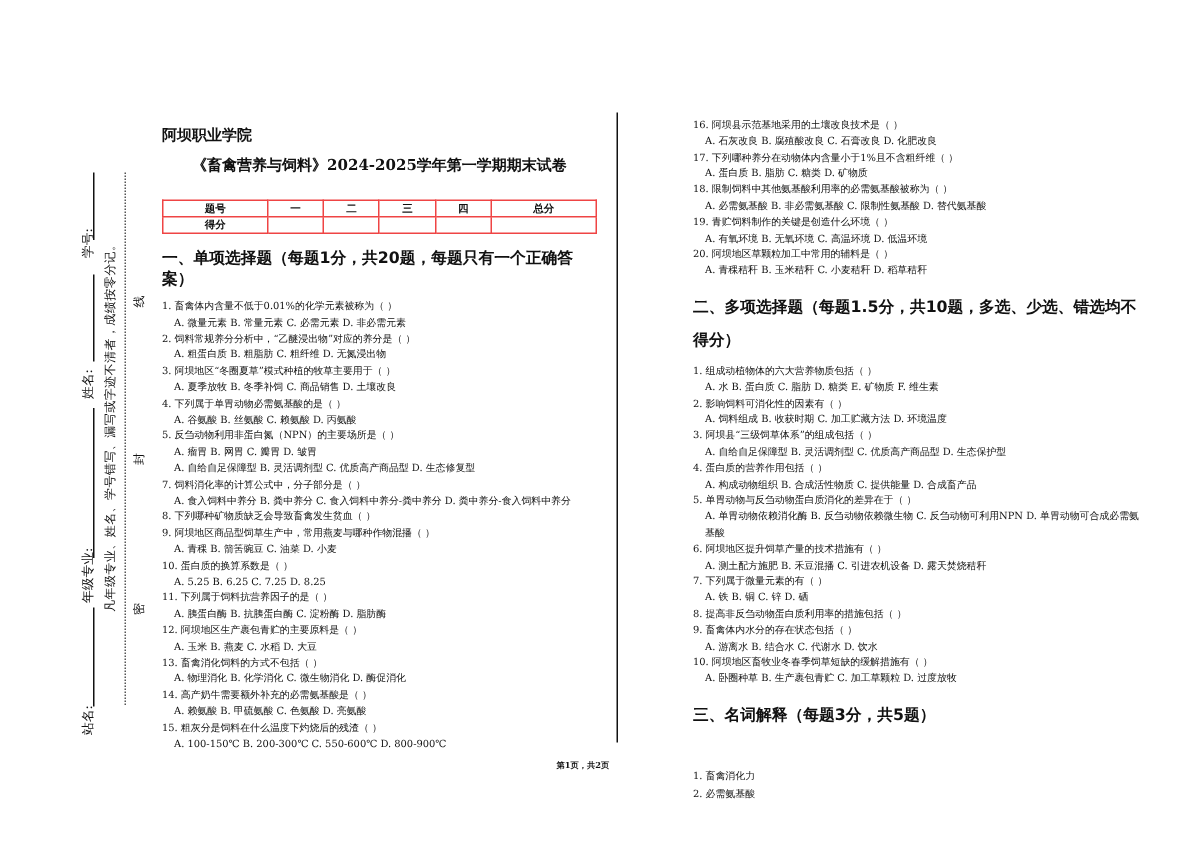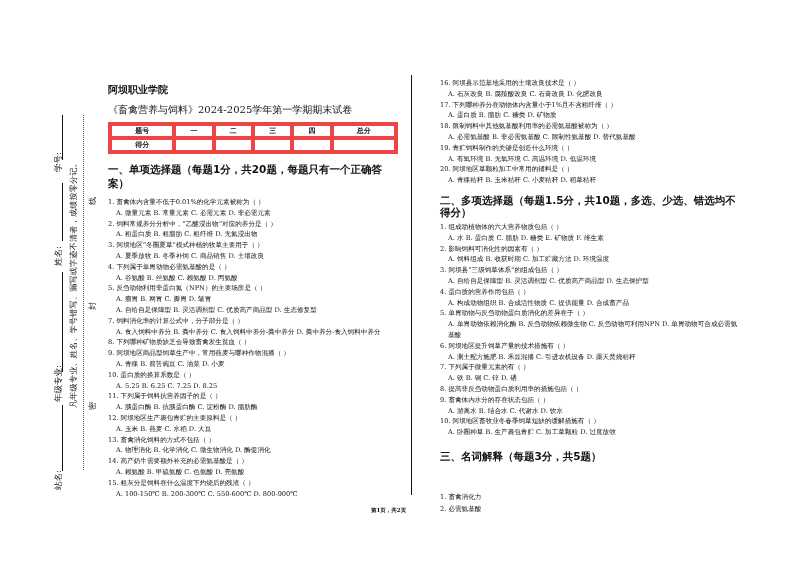--- a/index.html
+++ b/index.html
@@ -11,28 +11,28 @@
   .bind-line { position:absolute; left:62px; width:0; border-left:1.2px solid #111; }
   .dotted { position:absolute; left:83px; top:115px; height:355px; border-left:1.5px dotted #555; }
   .vlabel { position:absolute; font-size:8.5px; transform:rotate(-90deg); transform-origin:left top; white-space:nowrap; }
   .vnote { position:absolute; left:82px; top:470px; font-size:8px; transform:rotate(-90deg); transform-origin:left top; white-space:nowrap; letter-spacing:0.3px; }
   .vmark { position:absolute; left:86px; font-size:8px; background:#fff; padding:1px 0; transform:rotate(-90deg); transform-origin:left top; }
 
   
   .divider { position:absolute; left:411px; top:75px; height:420px; border-left:1.2px solid #111; }
 
   .col-left { position:absolute; left:108px; top:78px; width:290px; }
-  .col-right { position:absolute; left:440px; top:78px; width:300px; }
+  .col-right { position:absolute; left:462px; top:78px; width:300px; }
 
   .school { text-align:left; font-weight:bold; font-size:10px; margin:5px 0 6px 0; }
-  .exam-title { font-weight:normal; font-size:10px; margin-bottom:5px; }
+  .exam-title { text-align:center; font-weight:bold; font-size:10px; margin-bottom:16px; }
   table.score { width:100%; border-collapse:collapse; font-size:7px; font-weight:bold; }
-  table.score td { border:4px solid #ef4444; height:9px; text-align:center; padding:0; }
+  table.score td { border:1px solid #ef4444; height:9px; text-align:center; padding:0; }
   .sec { font-weight:bold; font-size:10.5px; margin:9px 0 6px 0; font-family:"DejaVu Sans", sans-serif; }
-  .sec.wrap { line-height:12px; margin:8px 0 4px 0; }
+  .sec.wrap { line-height:22px; margin:8px 0 4px 0; }
   .q { font-size:6.6px; line-height:10.8px; }
   .opt { font-size:6.6px; line-height:10.8px; padding-left:8px; }
   .footer { position:absolute; left:371px; top:507px; font-size:5.5px; font-weight:bold; }
 </style>
 </head>
 <body>
 
 <div class="page">
 
   <div class="bind-line" style="top:115px;height:45px;"></div>

